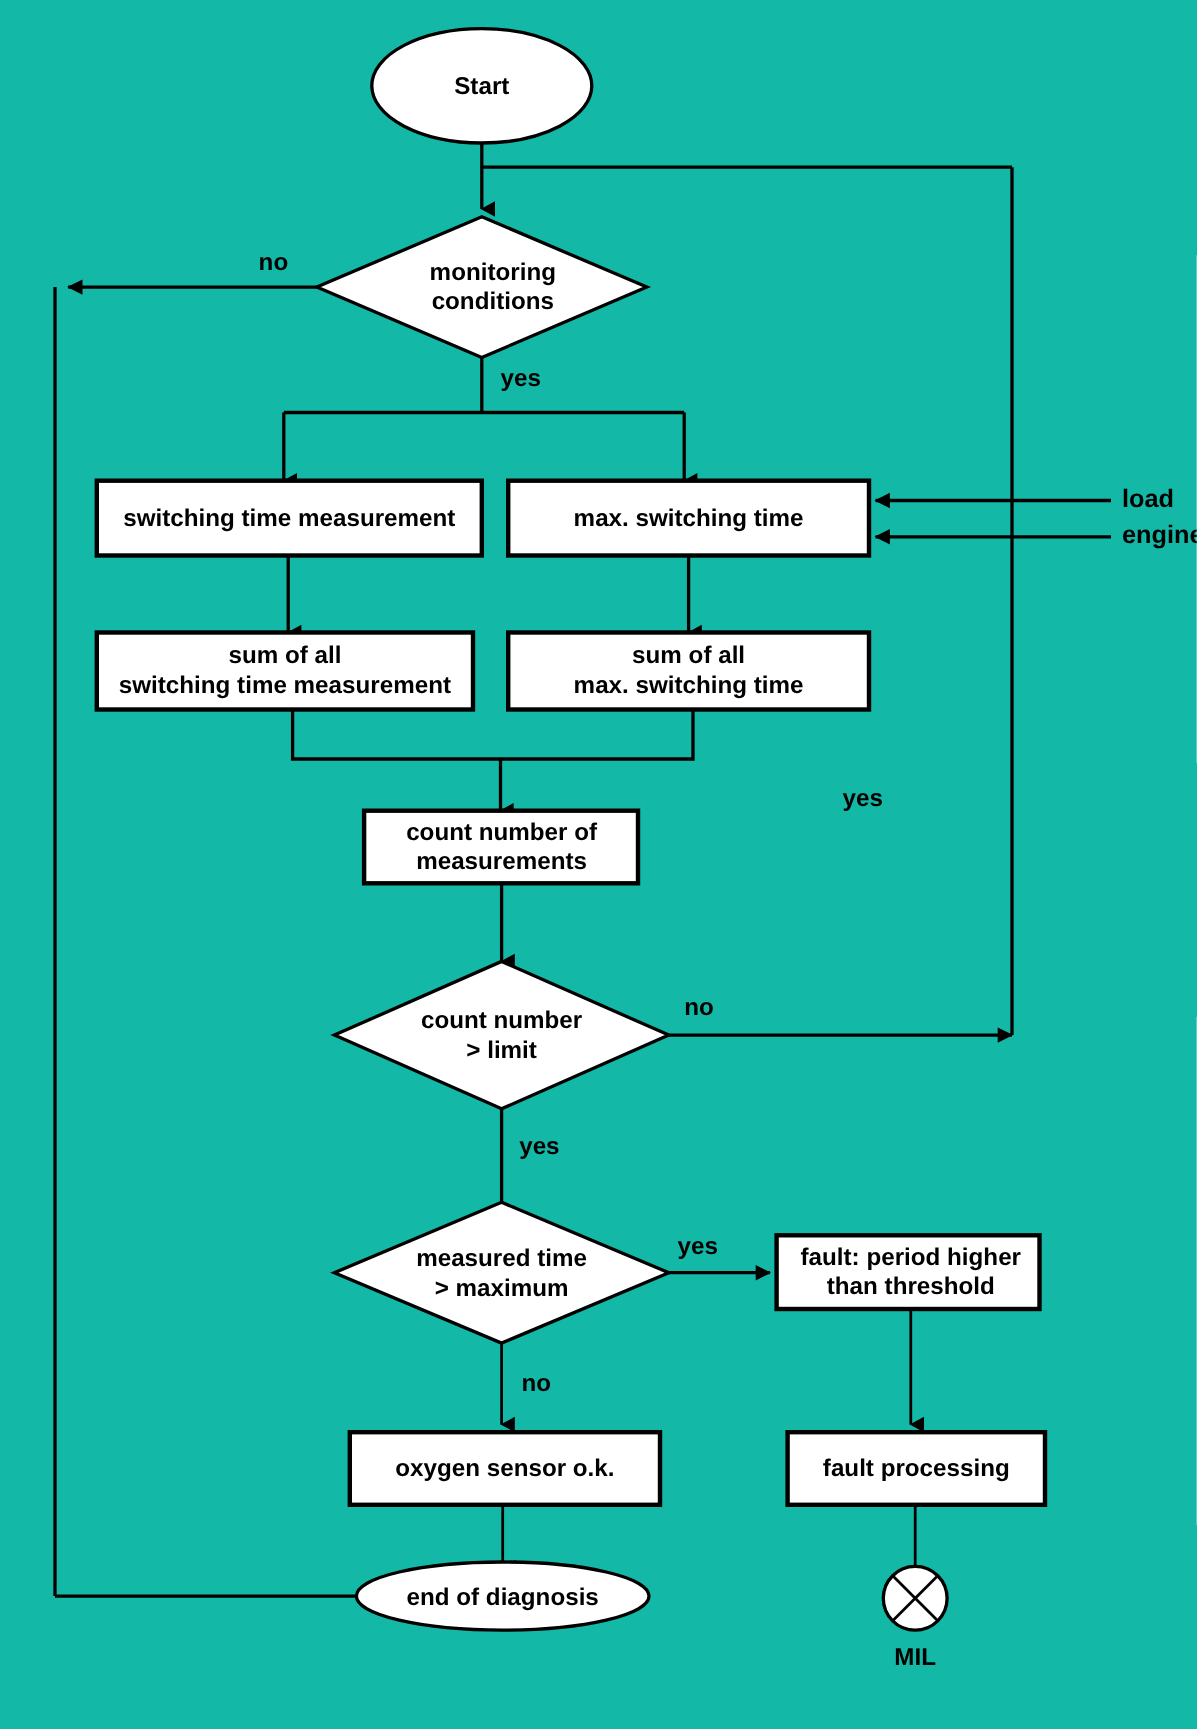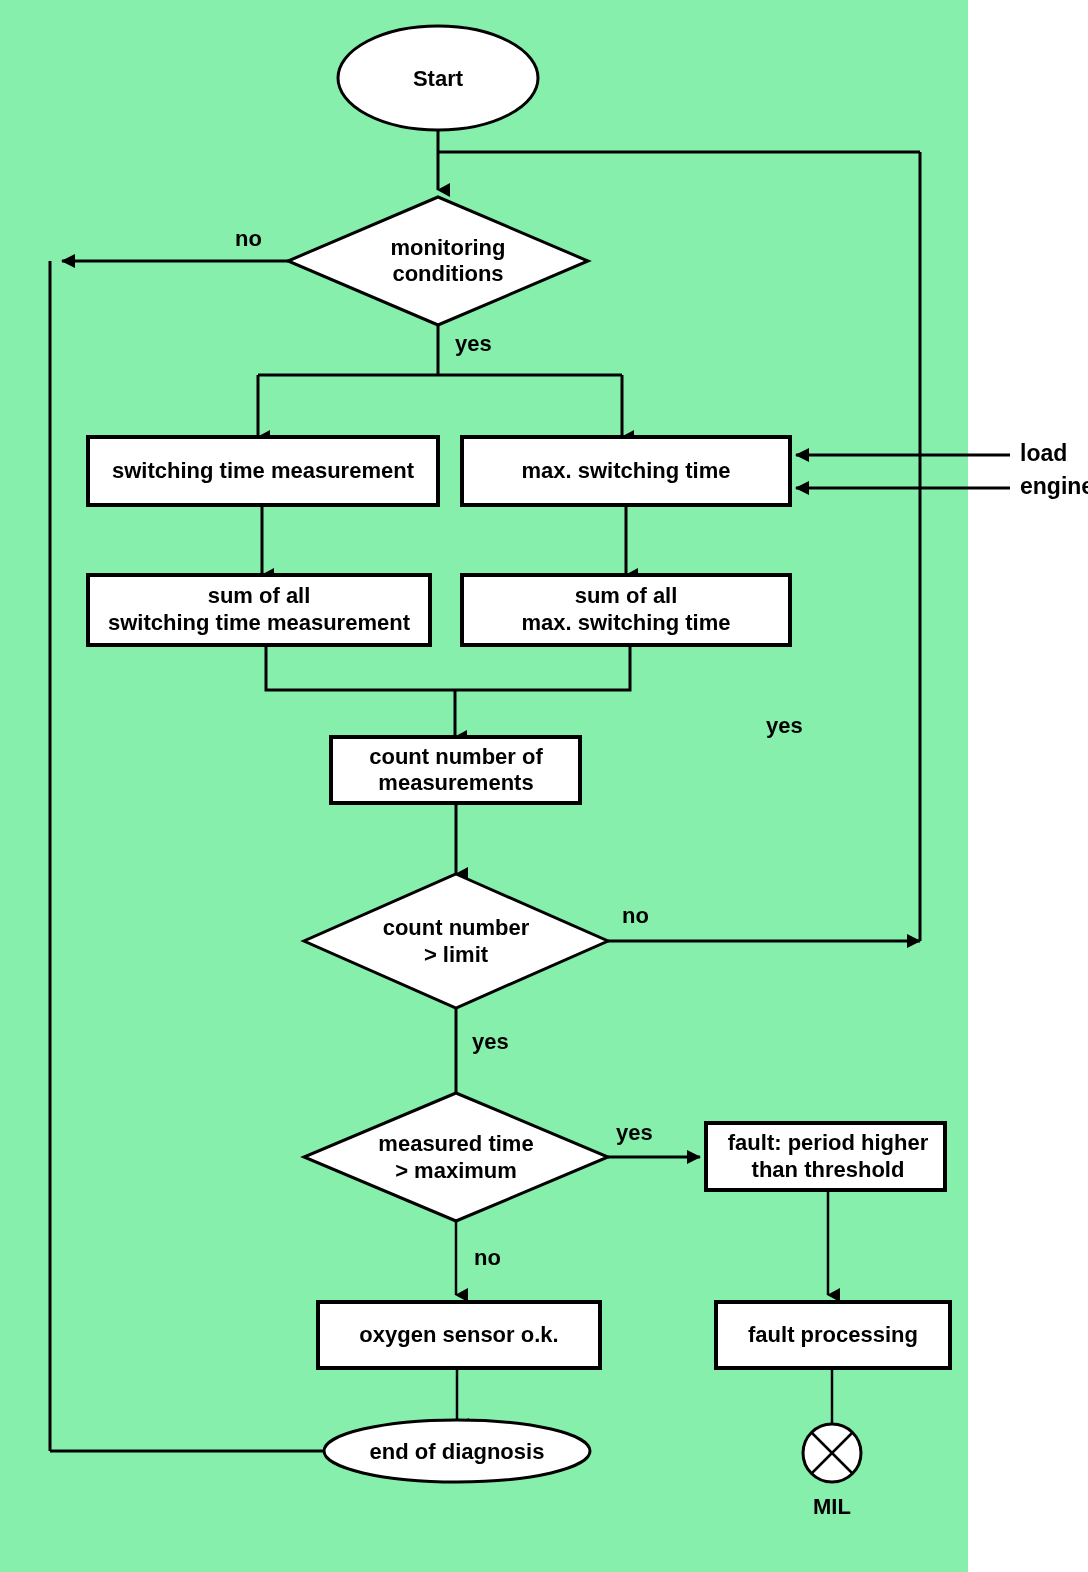--- a/index.html
+++ b/index.html
@@ -2,23 +2,23 @@
 <html><head>
 <meta charset="utf-8">
 <style>
   html, body {
     margin: 0;
     padding: 0;
     background: #ffffff;
   }
   #canvas {
     position: relative;
-    width: 968px;
+    width: 1088px;
     height: 1572px;
-    background: #86efac;
+    background: #14b8a6;
     font-family: "Liberation Sans", sans-serif;
   }
   #flow {
     position: absolute;
     left: 0;
     top: 0;
     width: 1088px;
     height: 1572px;
   }
   .node-text {

